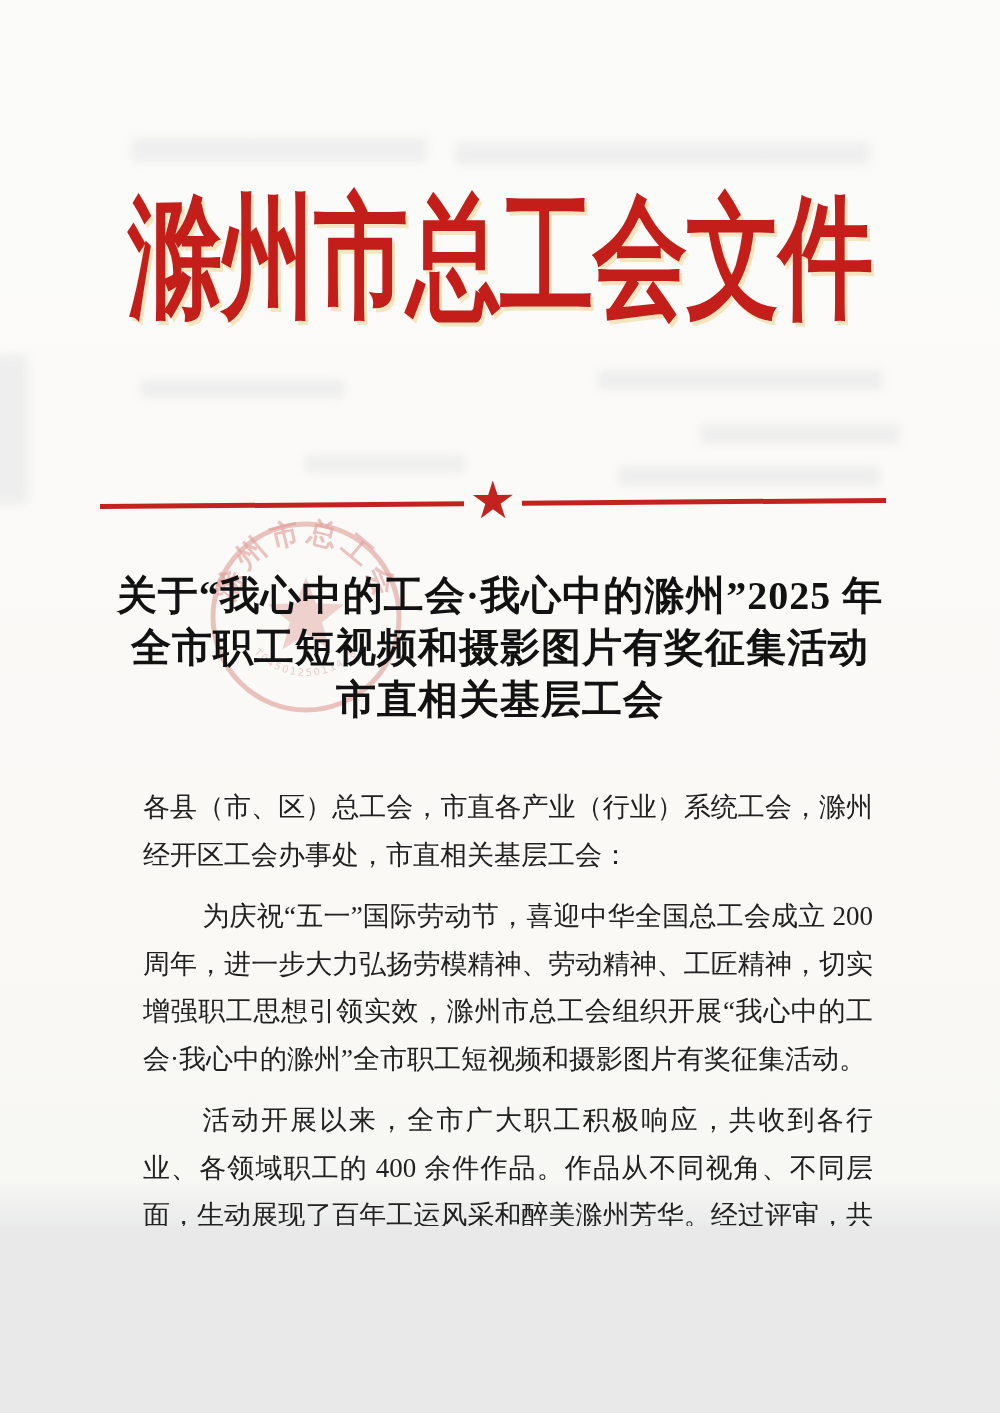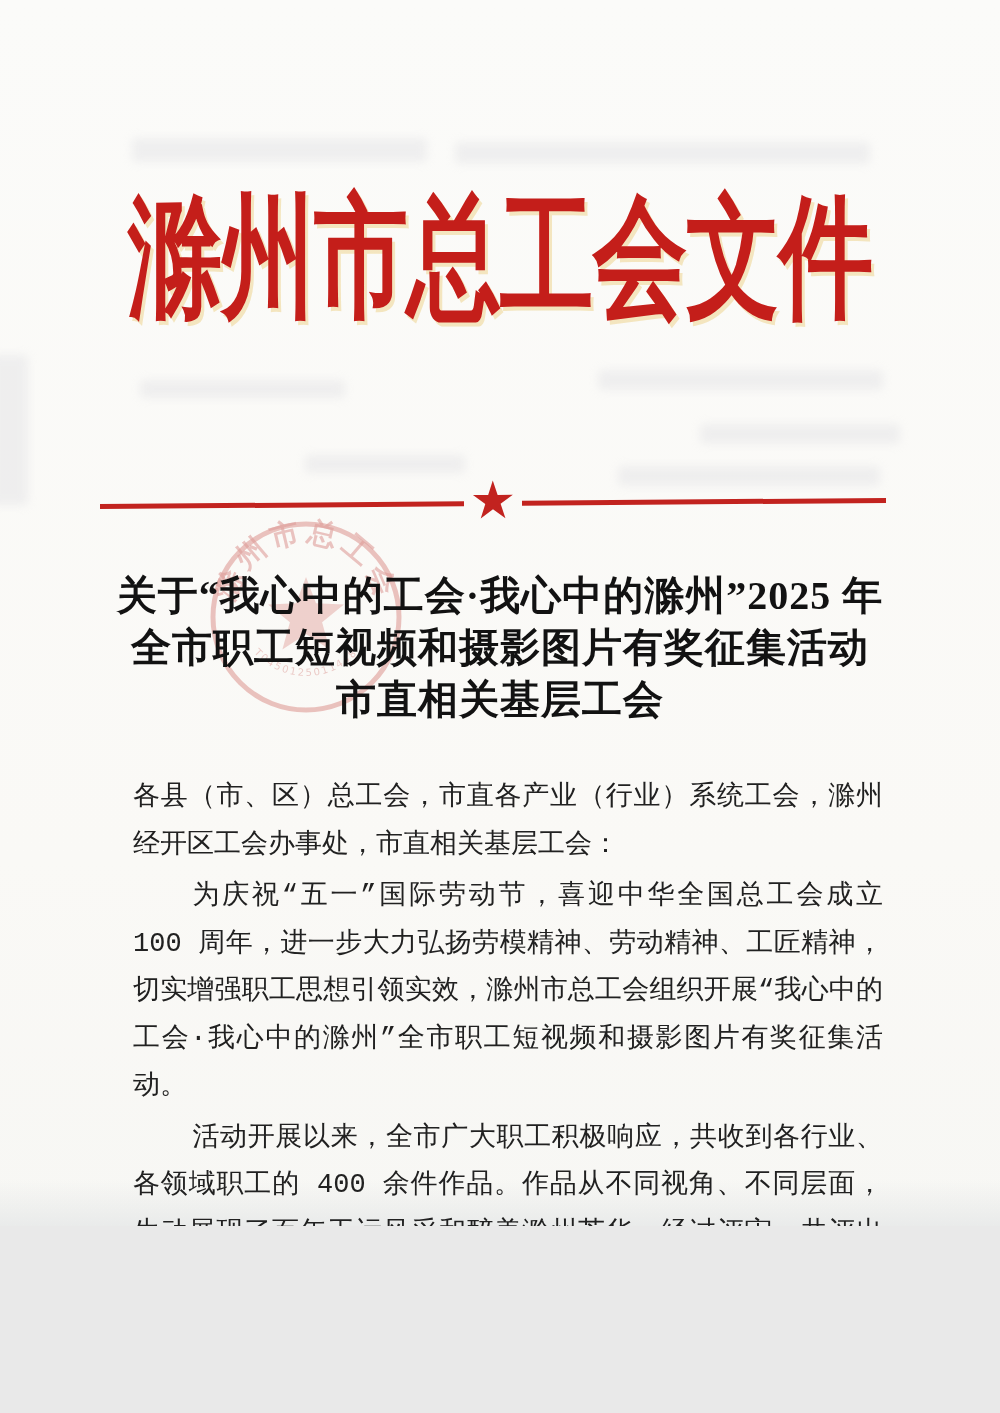--- a/index.html
+++ b/index.html
@@ -61,21 +61,21 @@
   
   .doc-title{
     position:absolute;top:570px;left:0;width:100%;text-align:center;z-index:2;
     font-size:40px;font-weight:bold;color:#121212;line-height:52px;letter-spacing:1px;
   }
   
   .body-block{
     position:absolute;top:770px;left:129px;width:758px;z-index:2;
     font-size:27px;line-height:47.5px;color:#212121;text-align:justify;
   }
-  .body-block p{margin:4px;font-family:Liberation Mono, monospace;}
+  .body-block p{margin:14px;}
   .p-ind{text-indent:2.2em;}
   
   .page-number{
     position:absolute;top:1310px;left:0;width:100%;text-align:center;z-index:2;
     font-size:19px;color:#2c2c2c;letter-spacing:3px;
   }
 </style>
 </head>
 <body>
 
@@ -118,19 +118,19 @@
   </svg>
 
   <div class="doc-title">
     <div>关于“我心中的工会·我心中的滁州”2025 年</div>
     <div>全市职工短视频和摄影图片有奖征集活动</div>
     <div>市直相关基层工会</div>
   </div>
 
   <main class="body-block">
     <p class="p-addr">各县（市、区）总工会，市直各产业（行业）系统工会，滁州经开区工会办事处，市直相关基层工会：</p>
-    <p class="p-ind">为庆祝“五一”国际劳动节，喜迎中华全国总工会成立 100 周年，进一步大力弘扬劳模精神、劳动精神、工匠精神，切实增强职工思想引领实效，滁州市总工会组织开展“我心中的工会·我心中的滁州”全市职工短视频和摄影图片有奖征集活动。</p>
+    <p class="p-ind">为庆祝“五一”国际劳动节，喜迎中华全国总工会成立 200 周年，进一步大力弘扬劳模精神、劳动精神、工匠精神，切实增强职工思想引领实效，滁州市总工会组织开展“我心中的工会·我心中的滁州”全市职工短视频和摄影图片有奖征集活动。</p>
     <p class="p-ind">活动开展以来，全市广大职工积极响应，共收到各行业、各领域职工的 400 余件作品。作品从不同视角、不同层面，生动展现了百年工运风采和醉美滁州芳华。经过评审，共评出 5 家优秀组织单位和 68 件优秀作品。</p>
   </main>
 
   <footer class="page-number">- 1 -</footer>
 
 </div>
 
 </body></html>

